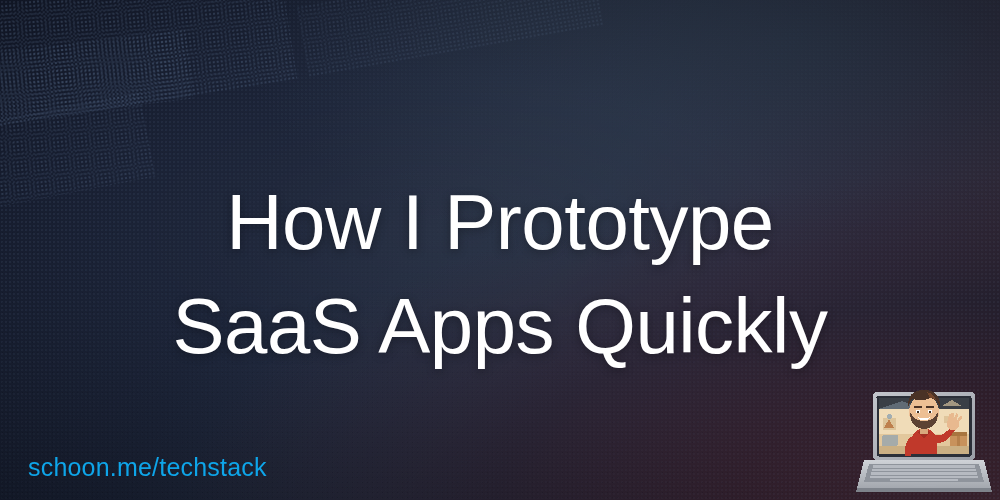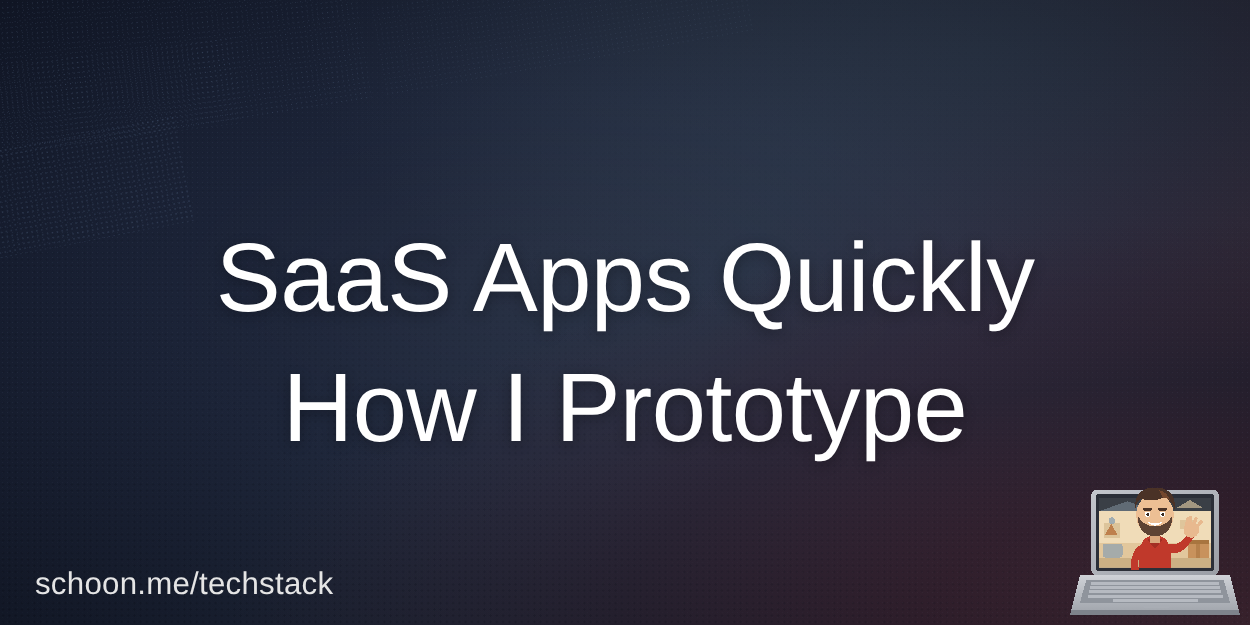--- a/index.html
+++ b/index.html
@@ -77,21 +77,21 @@
   .headline .line { display: block; }
 
   
   .url {
     position: absolute;
     left: 28px;
     bottom: 18px;
     font-size: 25px;
     font-weight: 400;
     letter-spacing: 0.2px;
-    color: #e5e5e5;
+    color: #0ea5e9;
   }
 
   
   .figure {
     position: absolute;
     right: 6px;
     bottom: 0px;
     width: 140px;
     height: 128px;
   }
@@ -105,22 +105,22 @@
   <div class="bg-base"></div>
   <div class="bg-dots"></div>
   <div class="bg-dots-2"></div>
   <div class="bg-band band-a"></div>
   <div class="bg-band band-b"></div>
   <div class="bg-band band-c"></div>
   <div class="bg-band band-d"></div>
   <div class="bg-vignette"></div>
 
   <h1 class="headline">
+    <span class="line">How I Prototype</span>
     <span class="line">SaaS Apps Quickly</span>
-    <span class="line">How I Prototype</span>
   </h1>
 
   <div class="url">schoon.me/techstack</div>
 
   <div class="figure">
     <svg viewBox="0 0 140 128" xmlns="http://www.w3.org/2000/svg" shape-rendering="crispEdges">
       <defs>
         <clipPath id="screenClip">
             <rect x="25" y="26" width="90" height="56"></rect>
           </clipPath>

